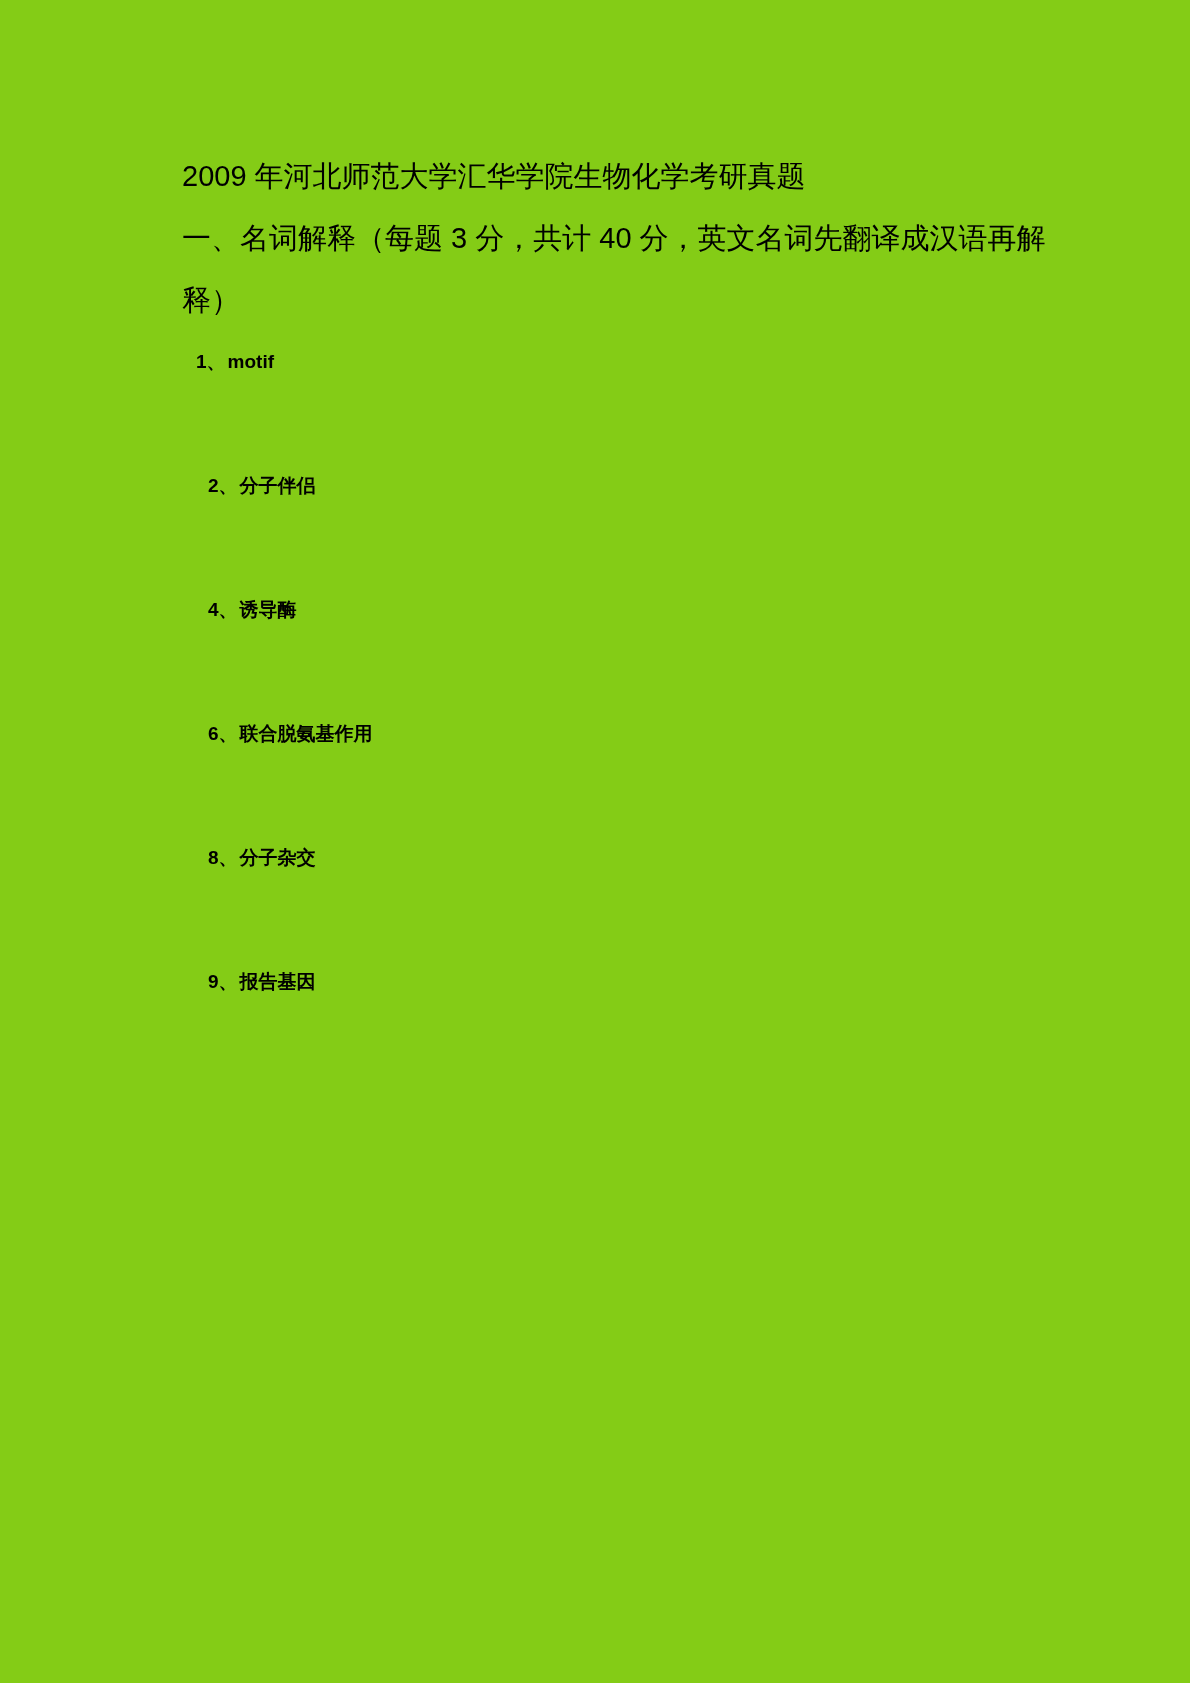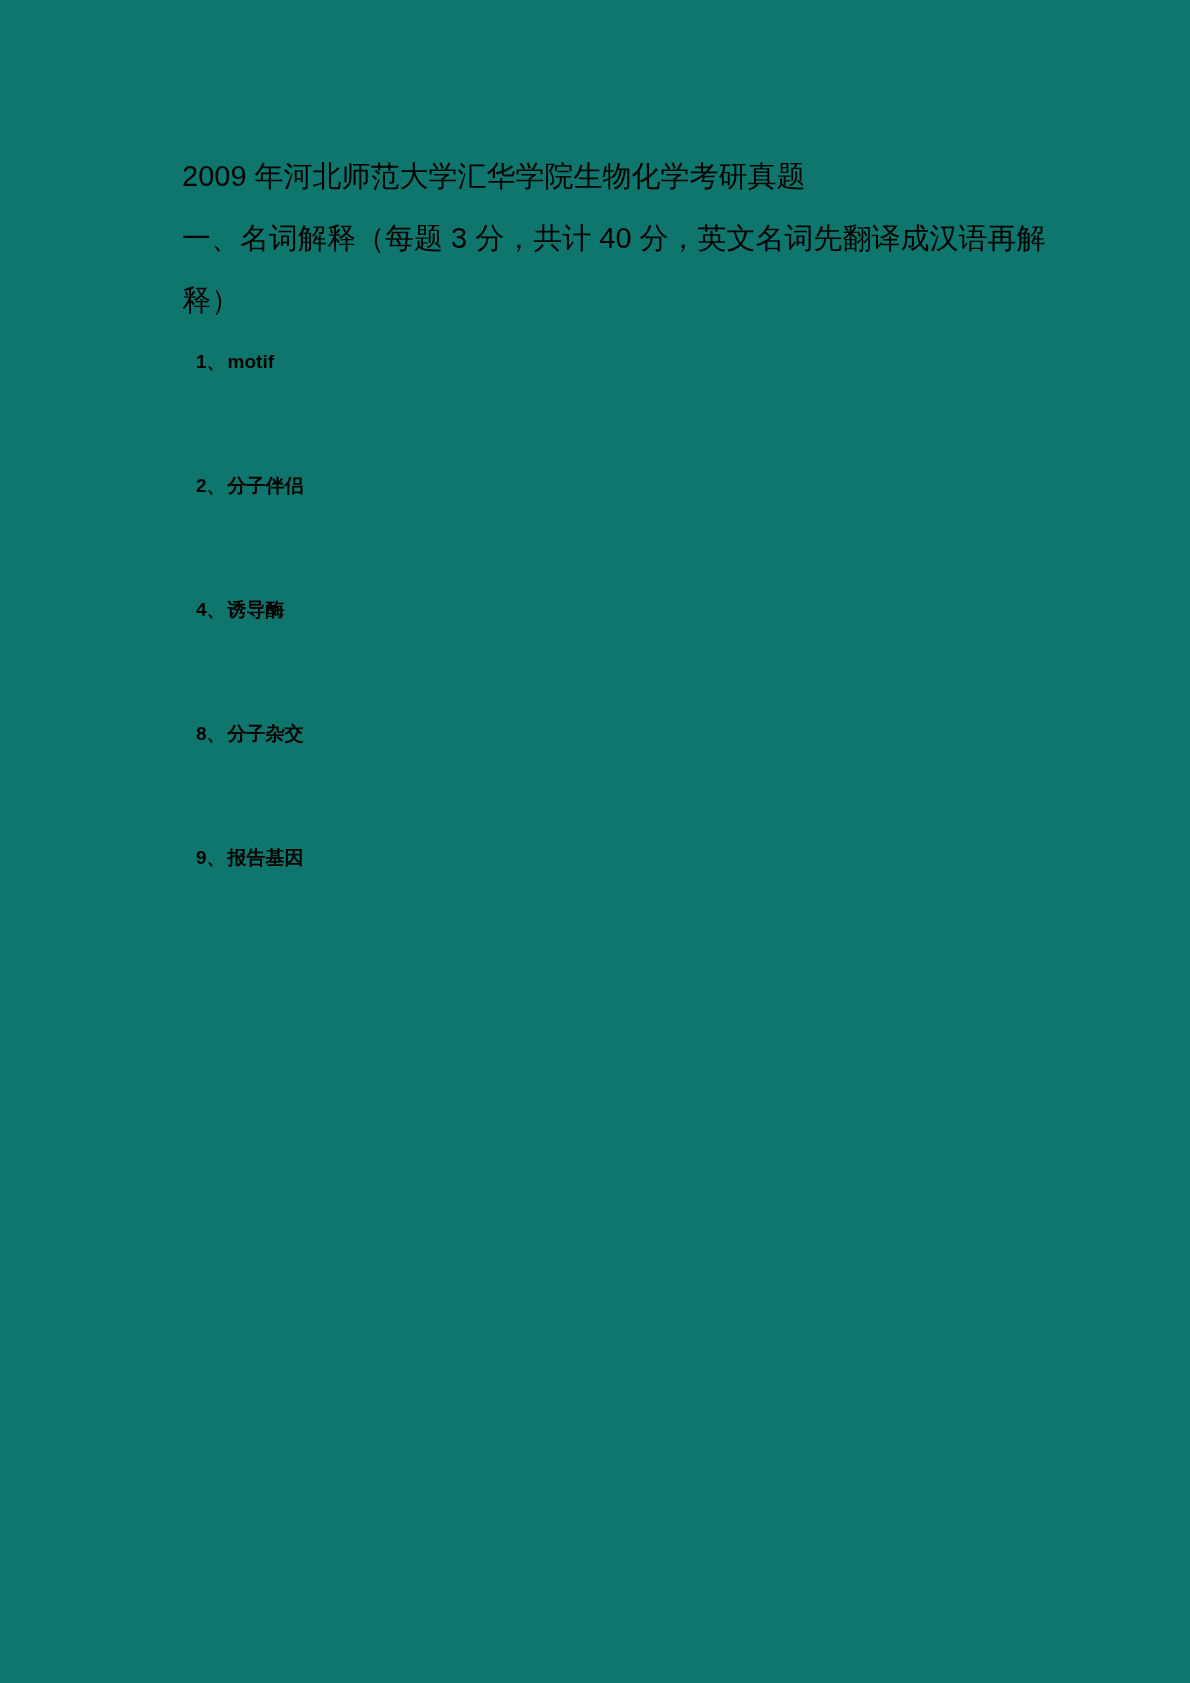--- a/index.html
+++ b/index.html
@@ -12,21 +12,21 @@
     background: #ffffff;
     color: #000000;
     position: relative;
     overflow: hidden;
     
     font-family: "Liberation Sans", "DejaVu Sans", serif;
   }
   .page {
     position: absolute;
     inset: 0;
-    background: #0f766e;
+    background: #84cc16;
   }
   .content {
     position: absolute;
     left: 182px;
     top: 145px;
     width: 900px;
   }
   .doc-title {
     font-size: 29px;
     line-height: 62px;
@@ -45,20 +45,21 @@
     padding: 0 0 0 14px;
   }
   .item {
     font-size: 19px;
     line-height: 62px;
     white-space: nowrap;
     font-weight: bold;
   }
   .item + .item {
     margin-top: 62px;
+    margin-left: 12px;
   }
   .item .num {
     margin-right: 2px;
   }
 </style>
 </head>
 <body>
 
 <div class="page">
   <div class="content">
@@ -73,20 +74,21 @@
     <ol class="items">
 
         <li class="item"><span class="num">1、</span><span class="term">motif</span></li>
 
         <li class="item"><span class="num">2、</span><span class="term">分子伴侣</span></li>
 
 
         <li class="item"><span class="num">4、</span><span class="term">诱导酶</span></li>
 
 
+        <li class="item"><span class="num">6、</span><span class="term">联合脱氨基作用</span></li>
 
 
         <li class="item"><span class="num">8、</span><span class="term">分子杂交</span></li>
 
         <li class="item"><span class="num">9、</span><span class="term">报告基因</span></li>
 
       </ol>
 
   </div>
 </div>

